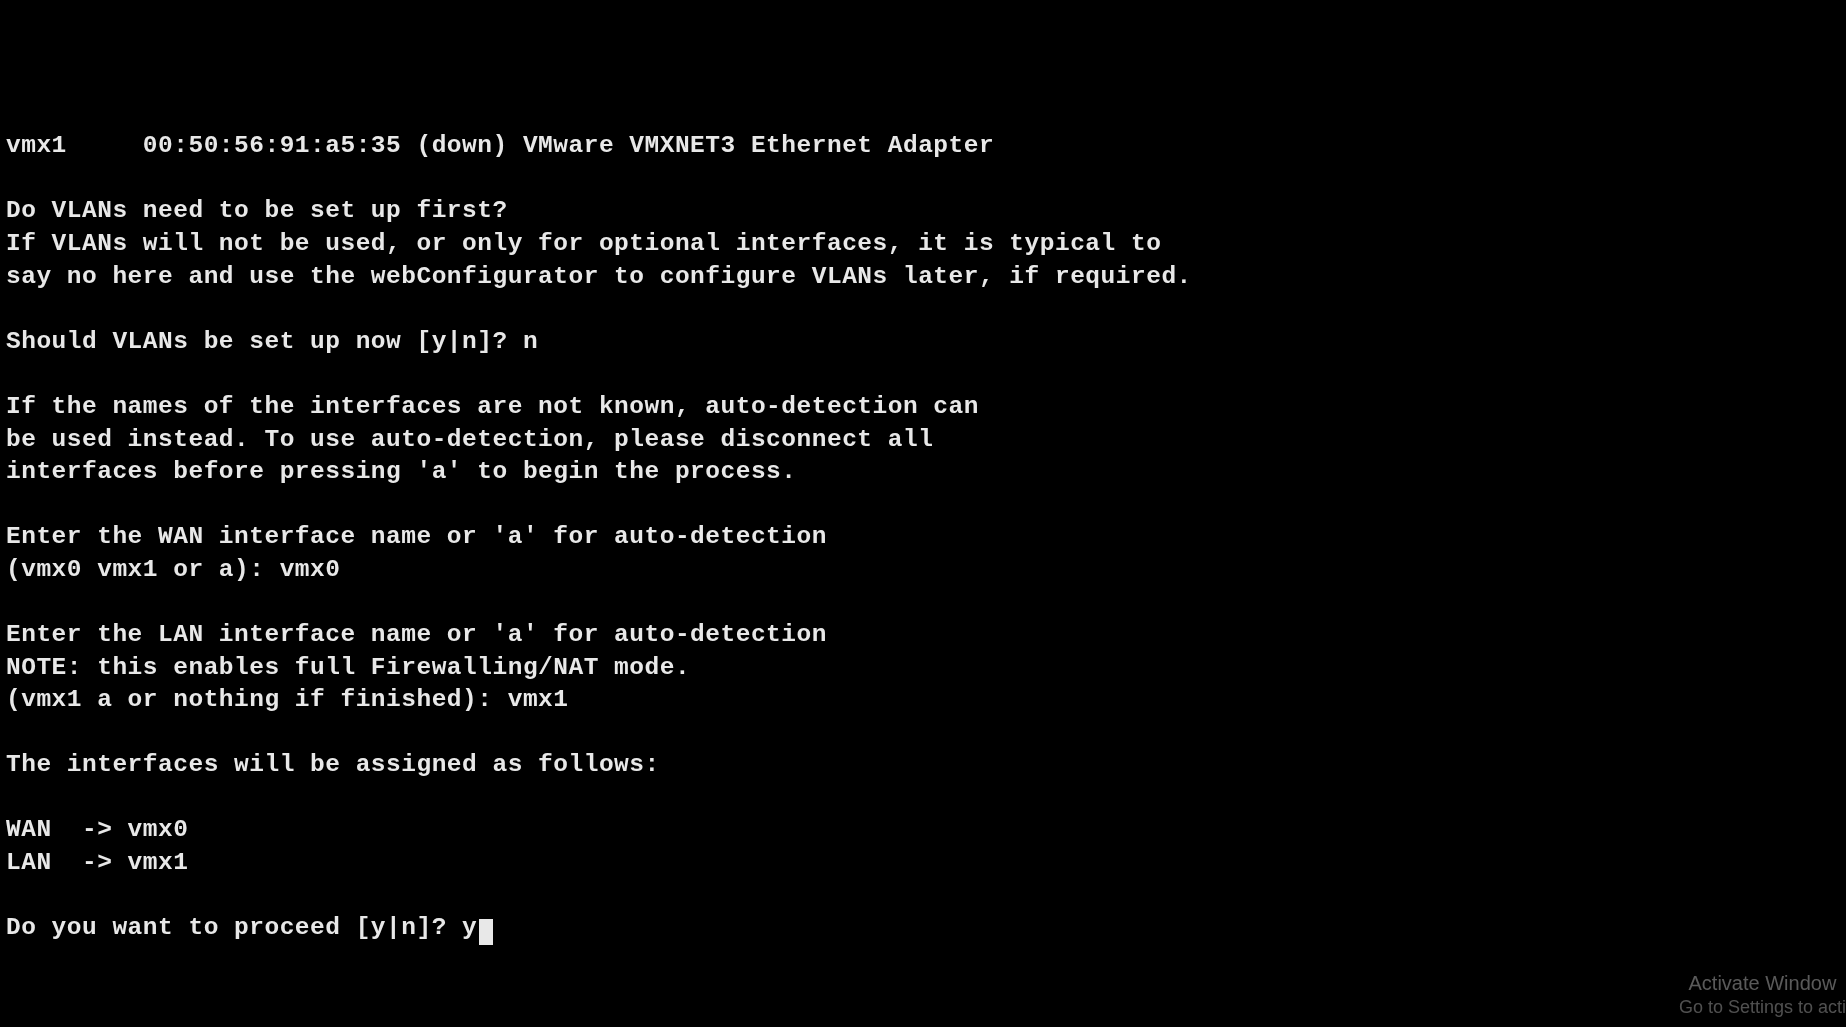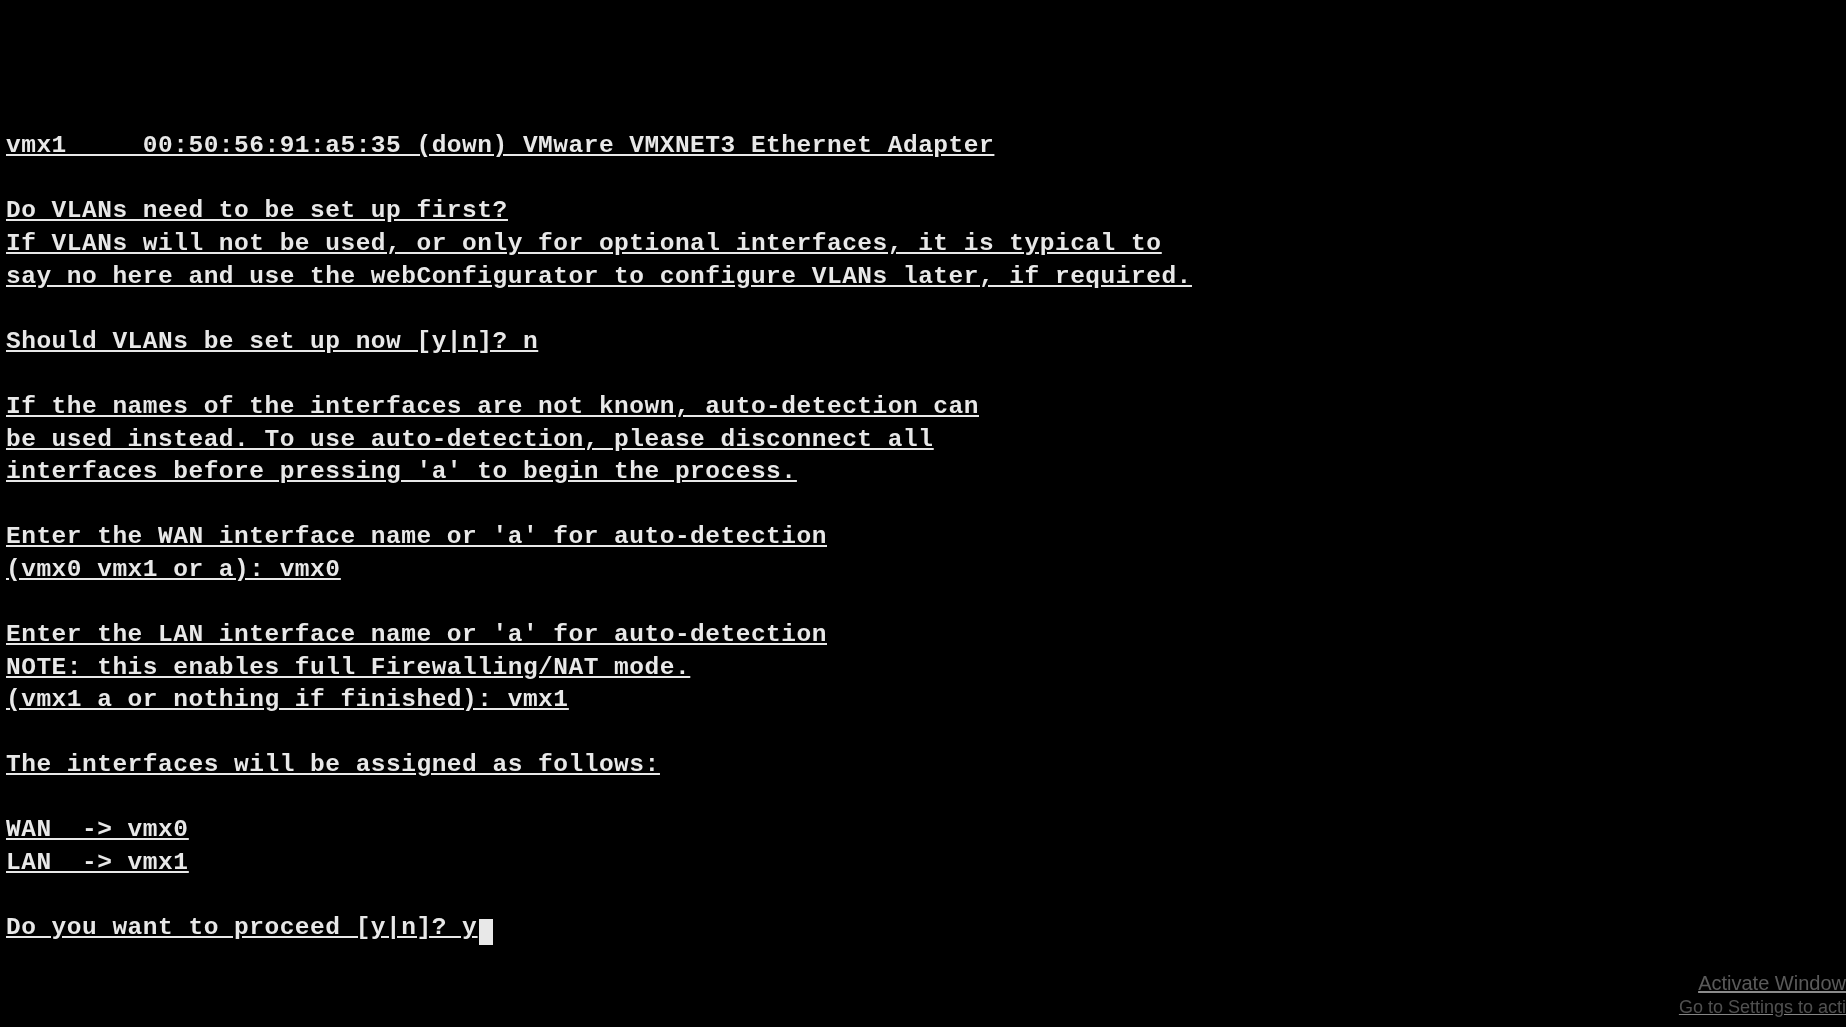--- a/index.html
+++ b/index.html
@@ -1,15 +1,15 @@
 <!DOCTYPE html>
 <html><head>
   <meta charset="utf-8">
   <style>
-    * { margin: 0; padding: 0; box-sizing: border-box; text-decoration: underline; }
+    * { margin: 0; padding: 0; box-sizing: border-box; }
     body {
       background: #000;
       color: #e8e8e8;
       font-family: 'Courier New', Courier, monospace;
       font-size: 24.5px;
       font-weight: bold;
       line-height: 1.33;
       white-space: pre;
       letter-spacing: 0.5px;
       width: 1846px;
@@ -34,21 +34,21 @@
     }
     .watermark {
       position: absolute;
       right: 0;
       bottom: 8px;
       color: rgba(200,200,200,0.45);
       font-family: 'Segoe UI', Tahoma, sans-serif;
       font-weight: normal;
       font-size: 20px;
       line-height: 1.2;
-      text-align: right;
+      text-align: center;
       letter-spacing: 0;
       white-space: normal;
       pointer-events: none;
     }
     .watermark .sub {
       font-size: 18px;
       color: rgba(200,200,200,0.4);
       margin-top: 2px;
     }
   </style>

